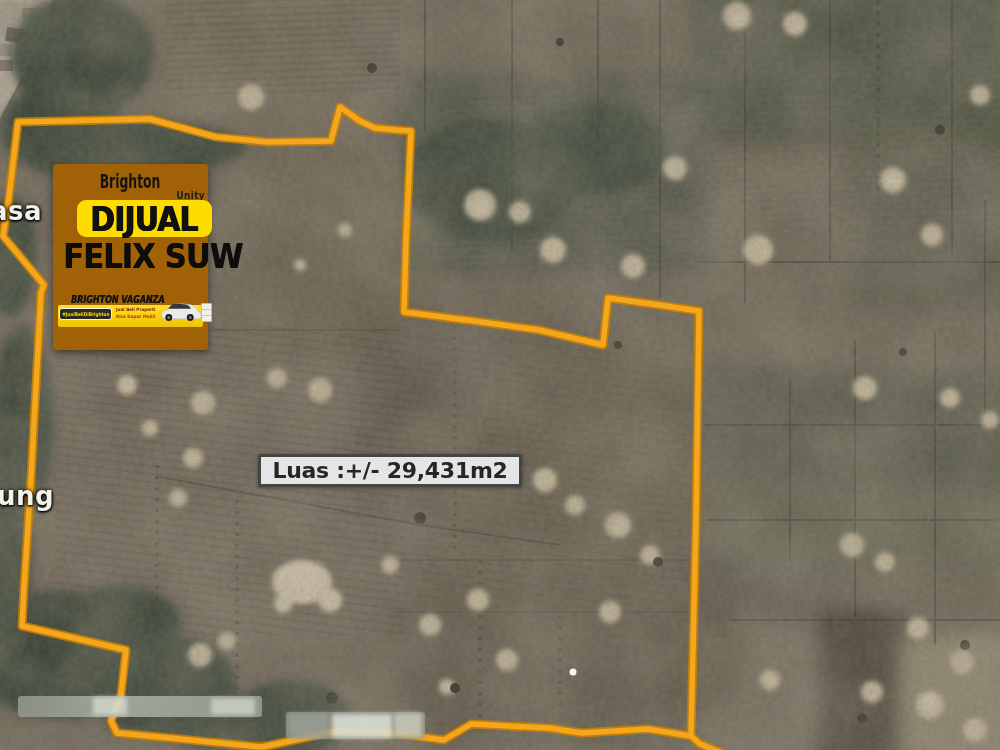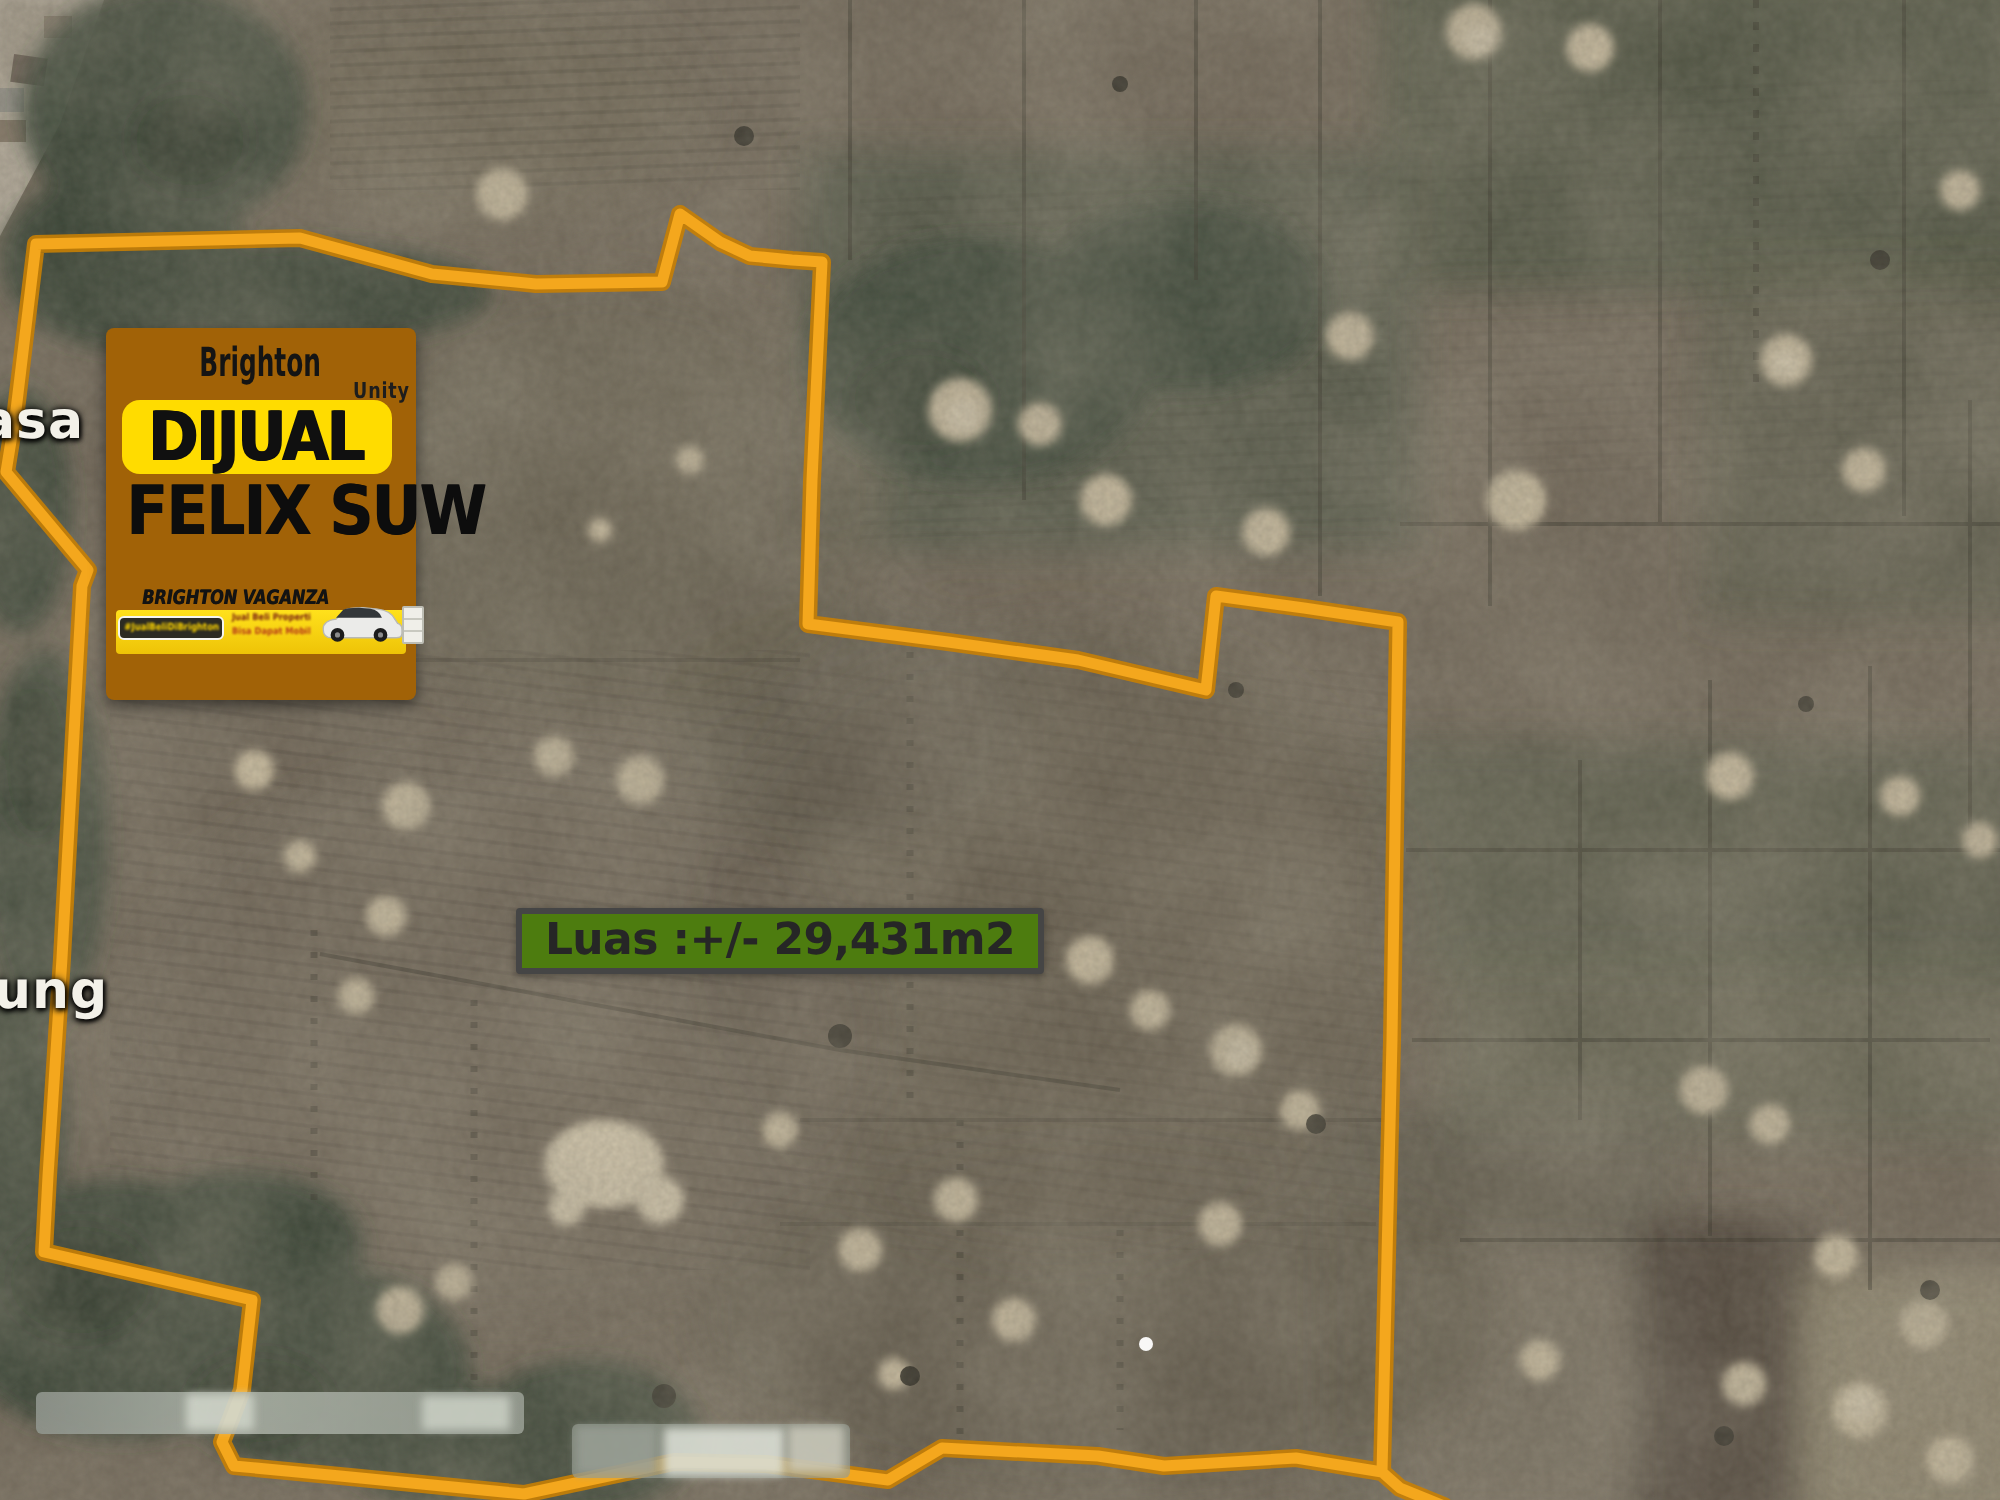--- a/index.html
+++ b/index.html
@@ -8,34 +8,34 @@
   .stage svg.map{position:absolute;left:0;top:0;}
   
   .blurstrip{position:absolute;border-radius:3px;opacity:.92;}
   .blurstrip .blk{position:absolute;border-radius:2px;filter:blur(2px);}
   
   .place-label{position:absolute;color:#f3f1e9;font-weight:bold;
      text-shadow:0 0 4px rgba(0,0,0,.95),1px 1px 2px rgba(0,0,0,.9),-1px 1px 3px rgba(0,0,0,.8);
      letter-spacing:.5px;filter:blur(.3px);}
   
   .area-label{position:absolute;left:258px;top:454px;width:264px;height:33px;
-     background:#4d7c0f;border:3px solid #454545;box-sizing:border-box;border-radius:2px;
+     background:#e5e5e5;border:3px solid #454545;box-sizing:border-box;border-radius:2px;
      display:flex;align-items:center;justify-content:center;
      font-size:22px;font-weight:bold;color:#262626;letter-spacing:-.3px;
      box-shadow:0 1px 4px rgba(0,0,0,.35);}
   
   .card{position:absolute;left:20px;top:164px;width:155px;height:186px;background:#a16207;
      border-radius:4px;box-shadow:0 3px 8px rgba(0,0,0,.5);margin-left:33px;}
   .card .brand{position:absolute;left:0;top:5px;width:100%;text-align:center;
      font-size:20px;font-weight:bold;color:#141414;white-space:nowrap;}
   .card .brand>span{display:inline-block;transform:scaleX(.62);transform-origin:center;}
   .card .brand-sub{position:absolute;left:0;top:25px;width:100%;text-align:right;
      font-size:11px;font-weight:bold;color:#1d1d1d;}
   .card .brand-sub>span{display:inline-block;transform:scaleX(.8);letter-spacing:.5px;}
-  .card .pill{position:absolute;left:8px;top:36px;width:135px;height:37px;background:#ffdc00;
+  .card .pill{position:absolute;left:24px;top:36px;width:135px;height:37px;background:#ffdc00;
      border-radius:9px;display:flex;align-items:center;justify-content:center;}
   .card .pill>span{display:inline-block;transform:scaleX(.88);font-size:34px;font-weight:bold;
      color:#101010;white-space:nowrap;letter-spacing:-1px;
      text-shadow:.6px 0 #101010,-.6px 0 #101010;}
   .card .agent{position:absolute;left:0;top:72px;width:100%;text-align:center;
      font-size:34px;font-weight:bold;color:#0d0d0d;white-space:nowrap;}
   .card .agent>span{display:inline-block;transform:scaleX(.9);letter-spacing:-1px;
      text-shadow:.5px 0 #0d0d0d;}
   .card .promo-title{position:absolute;left:18px;top:130px;width:110px;
      font-size:10px;font-weight:bold;color:#131313;white-space:nowrap;font-style:italic;}

